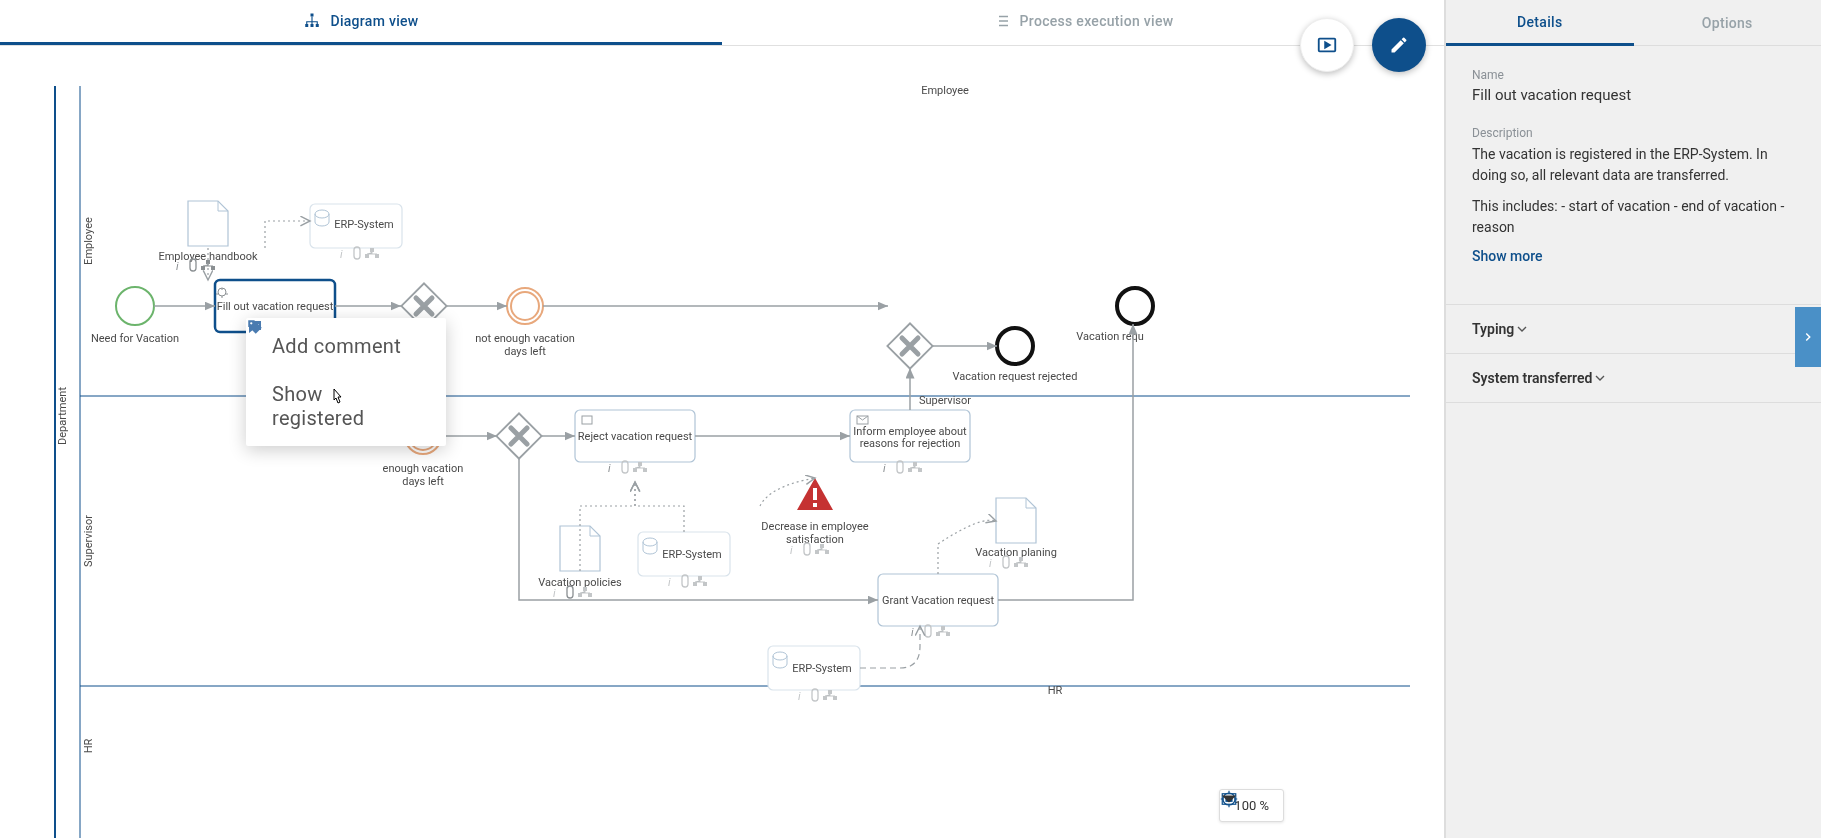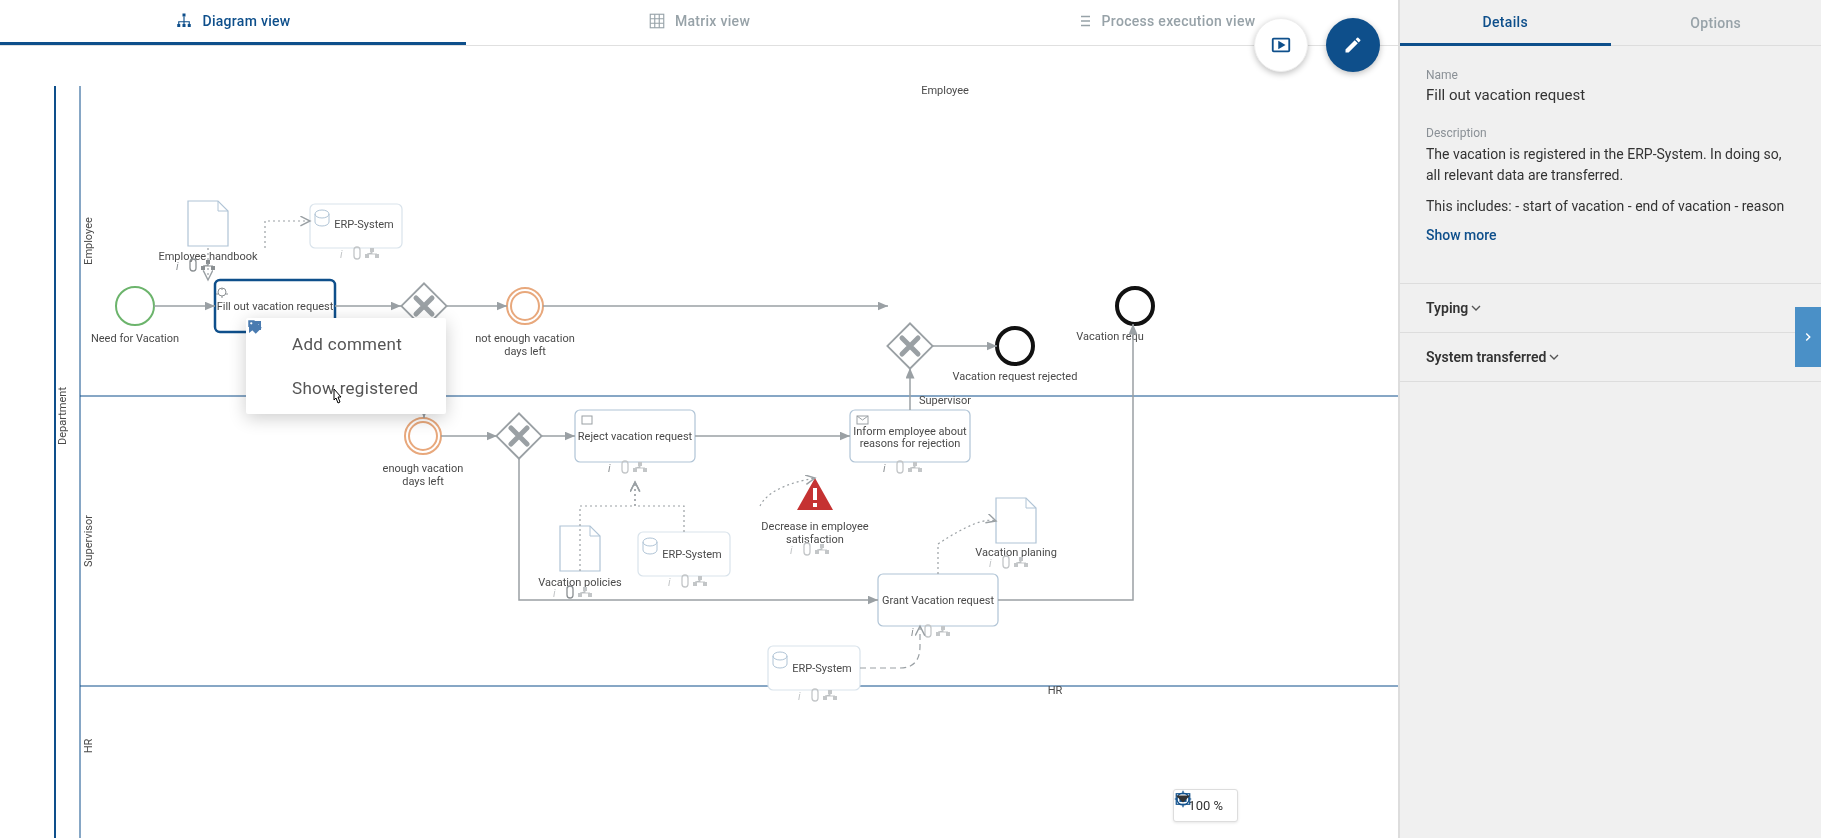--- a/index.html
+++ b/index.html
@@ -1,20 +1,20 @@
 <!DOCTYPE html>
 <html><head>
 <meta charset="utf-8">
 <style>
 * { box-sizing: border-box; margin: 0; padding: 0; font-family: -apple-system, BlinkMacSystemFont, "Segoe UI", Roboto, Helvetica, Arial, sans-serif; }
 body { background: #f5f5f5; width: 1821px; height: 838px; overflow: hidden; position: relative; }
 
 .app { display: flex; width: 100%; height: 100%; }
 .main-area { flex: 1; background: #fff; position: relative; border-right: 1px solid #ddd; }
-.side-panel { width: 422px; background: #f0f0f0; position: relative; border-left: 1px solid #ddd;}
+.side-panel { width: 376px; background: #f0f0f0; position: relative; border-left: 1px solid #ddd;}
 
 
 .view-tabs { display: flex; height: 46px; border-bottom: 1px solid #e0e0e0; background:#fff; }
 .view-tab { flex: 1; display: flex; align-items: center; justify-content: center; gap: 9px; color: #97a2a8; font-size: 14px; font-weight: 500; cursor: pointer; border-bottom: 3px solid transparent; letter-spacing:.3px;}
 .view-tab.active { color: #0e4f8b; border-bottom-color: #0e4f8b; }
 .view-tab svg { width:18px; height:18px; }
 
 
 .fab-row { position: absolute; top: 18px; right: 18px; display: flex; gap: 18px; z-index:5;}
 .fab { width: 54px; height: 54px; border-radius: 50%; display: flex; align-items: center; justify-content: center; box-shadow: 0 2px 6px rgba(0,0,0,.25); cursor: pointer; }
@@ -37,21 +37,21 @@
 .event-end { fill:none; stroke:#111; stroke-width:4;}
 .event-intermediate { fill:none; stroke:#e8a87c; stroke-width:2;}
 .flow { stroke:#9aa0a4; stroke-width:1.5; fill:none; marker-end:url(#arrow);}
 .flow-dashed { stroke:#9aa0a4; stroke-width:1.2; fill:none; stroke-dasharray:6 4; marker-end:url(#arrow-open);}
 .flow-dotted { stroke:#9aa0a4; stroke-width:1.2; fill:none; stroke-dasharray:2 3; marker-end:url(#arrow-open);}
 .pool-border{stroke:#0e4f8b; stroke-width:2; fill:none;}
 .lane-line{stroke:#0e4f8b; stroke-width:1; fill:none;}
 
 
 .context-menu { position:absolute; background:#fff; box-shadow: 0 4px 18px rgba(0,0,0,.2); border-radius:2px; padding:4px 0; width:200px; z-index:20;}
-.context-menu .item{ display:flex; align-items:center; gap:16px; padding:12px 18px; color:#555; font-size:17px; cursor:pointer; letter-spacing:.3px;margin-left:28px;}
+.context-menu .item{ display:flex; align-items:center; gap:16px; padding:12px 26px; color:#555; font-size:20px; cursor:pointer; letter-spacing:.3px;}
 .context-menu .item svg{width:18px;height:18px;flex-shrink:0;}
 .cursor-icon{position:absolute; z-index:21;}
 
 
 .zoom-bar { position:absolute; bottom:16px; right:160px; background:#fff; border:1px solid #ddd; display:flex; align-items:center; gap:18px; padding:8px 14px; border-radius:3px; box-shadow:0 1px 3px rgba(0,0,0,.1);}
 .zoom-bar svg{width:18px;height:18px;}
 .zoom-text{font-size:13px; color:#333; display:flex; align-items:center; gap:4px;}
 
 
 .side-tabs{ display:flex; height:46px;}
@@ -79,27 +79,20 @@
     <div class="view-tabs">
       <div class="view-tab active">
         <svg viewBox="0 0 24 24" fill="currentColor">
             <rect x="10" y="2" width="4" height="4"></rect>
             <rect x="3" y="16" width="4" height="4"></rect>
             <rect x="10" y="16" width="4" height="4"></rect>
             <rect x="17" y="16" width="4" height="4"></rect>
             <path d="M12 6v5M5 16v-3h14v3M12 11v5" stroke="currentColor" stroke-width="1.5" fill="none"></path>
           </svg>
         <span>Diagram view</span>
-      </div>
-      <div class="view-tab">
-        <svg viewBox="0 0 24 24" fill="none" stroke="currentColor" stroke-width="1.5">
-            <rect x="3" y="3" width="18" height="18"></rect>
-            <path d="M3 9h18M3 15h18M9 3v18M15 3v18"></path>
-          </svg>
-        <span>Matrix view</span>
       </div>
       <div class="view-tab">
         <svg viewBox="0 0 24 24" fill="none" stroke="currentColor" stroke-width="1.8">
             <path d="M8 6h12M8 12h12M8 18h12M4 6h.01M4 12h.01M4 18h.01"></path>
           </svg>
         <span>Process execution view</span>
       </div>
     </div>
 
     <div class="fab-row">

